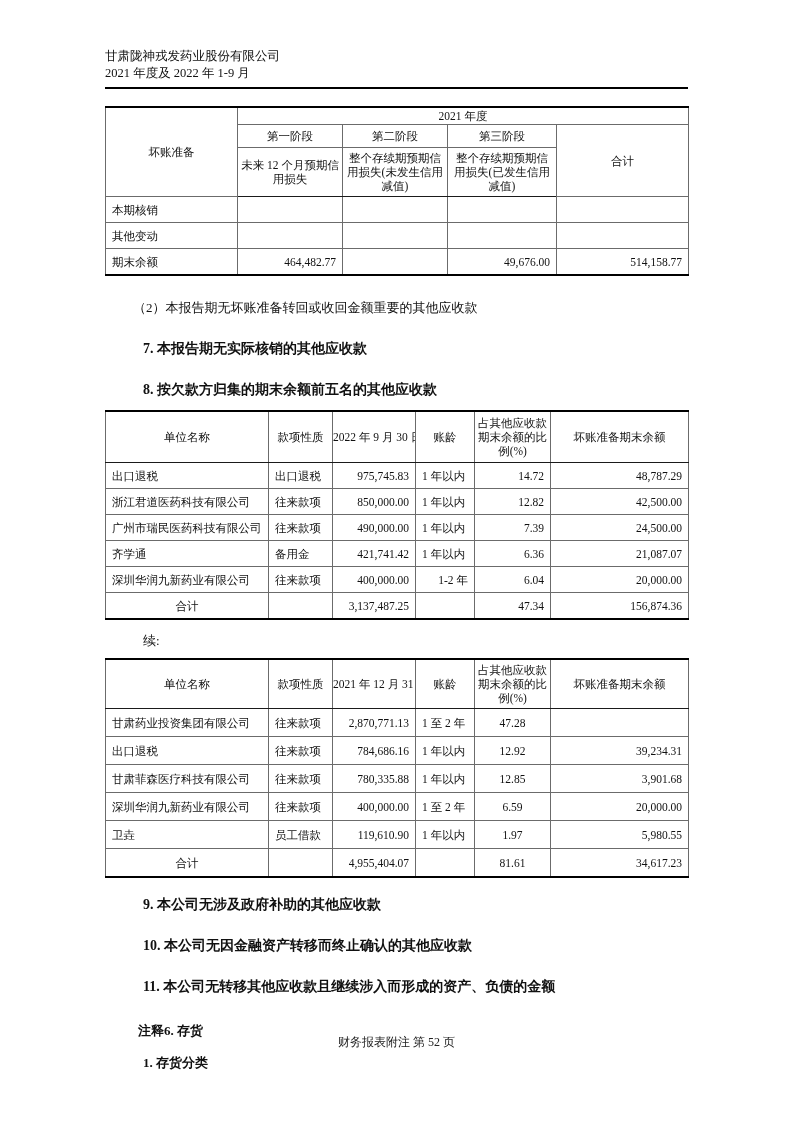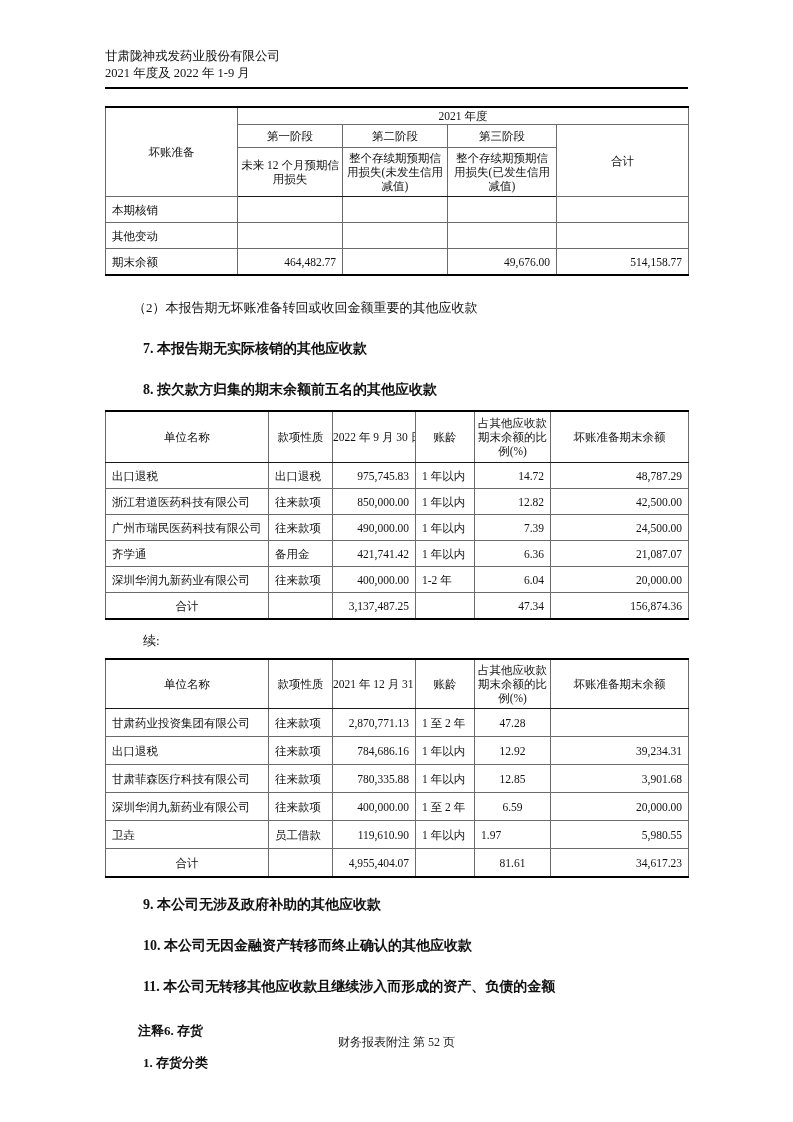--- a/index.html
+++ b/index.html
@@ -164,21 +164,21 @@
             <td style="text-align: left;">备用金</td>
             <td style="text-align: right;">421,741.42</td>
             <td style="text-align: left;">1 年以内</td>
             <td style="text-align: right;">6.36</td>
             <td style="text-align: right; padding-left: 16px;">21,087.07</td>
           </tr>
           <tr>
             <td style="text-align: left;">深圳华润九新药业有限公司</td>
             <td style="text-align: left;">往来款项</td>
             <td style="text-align: right;">400,000.00</td>
-            <td style="text-align: left;">1-2 年</td>
+            <td style="text-align: right;">1-2 年</td>
             <td style="text-align: right;">6.04</td>
             <td style="text-align: right;">20,000.00</td>
           </tr>
           <tr class="total-row">
             <td style="text-align: center;">合计</td>
             <td style="text-align: left;"></td>
             <td style="text-align: right;">3,137,487.25</td>
             <td style="text-align: left;"></td>
             <td style="text-align: right;">47.34</td>
             <td style="text-align: right;">156,874.36</td>
@@ -238,21 +238,21 @@
             <td style="text-align: right;">400,000.00</td>
             <td style="text-align: left;">1 至 2 年</td>
             <td style="text-align: center;">6.59</td>
             <td style="text-align: right;">20,000.00</td>
           </tr>
           <tr>
             <td style="text-align: left;">卫垚</td>
             <td style="text-align: left;">员工借款</td>
             <td style="text-align: right;">119,610.90</td>
             <td style="text-align: left;">1 年以内</td>
-            <td style="">1.97</td>
+            <td style="text-align: center;">1.97</td>
             <td style="text-align: right;">5,980.55</td>
           </tr>
           <tr class="total-row">
             <td style="text-align: center;">合计</td>
             <td style="text-align: left;"></td>
             <td style="text-align: right; margin-left: 12px;">4,955,404.07</td>
             <td style="text-align: left;"></td>
             <td style="text-align: center;">81.61</td>
             <td style="text-align: right;">34,617.23</td>
           </tr>

